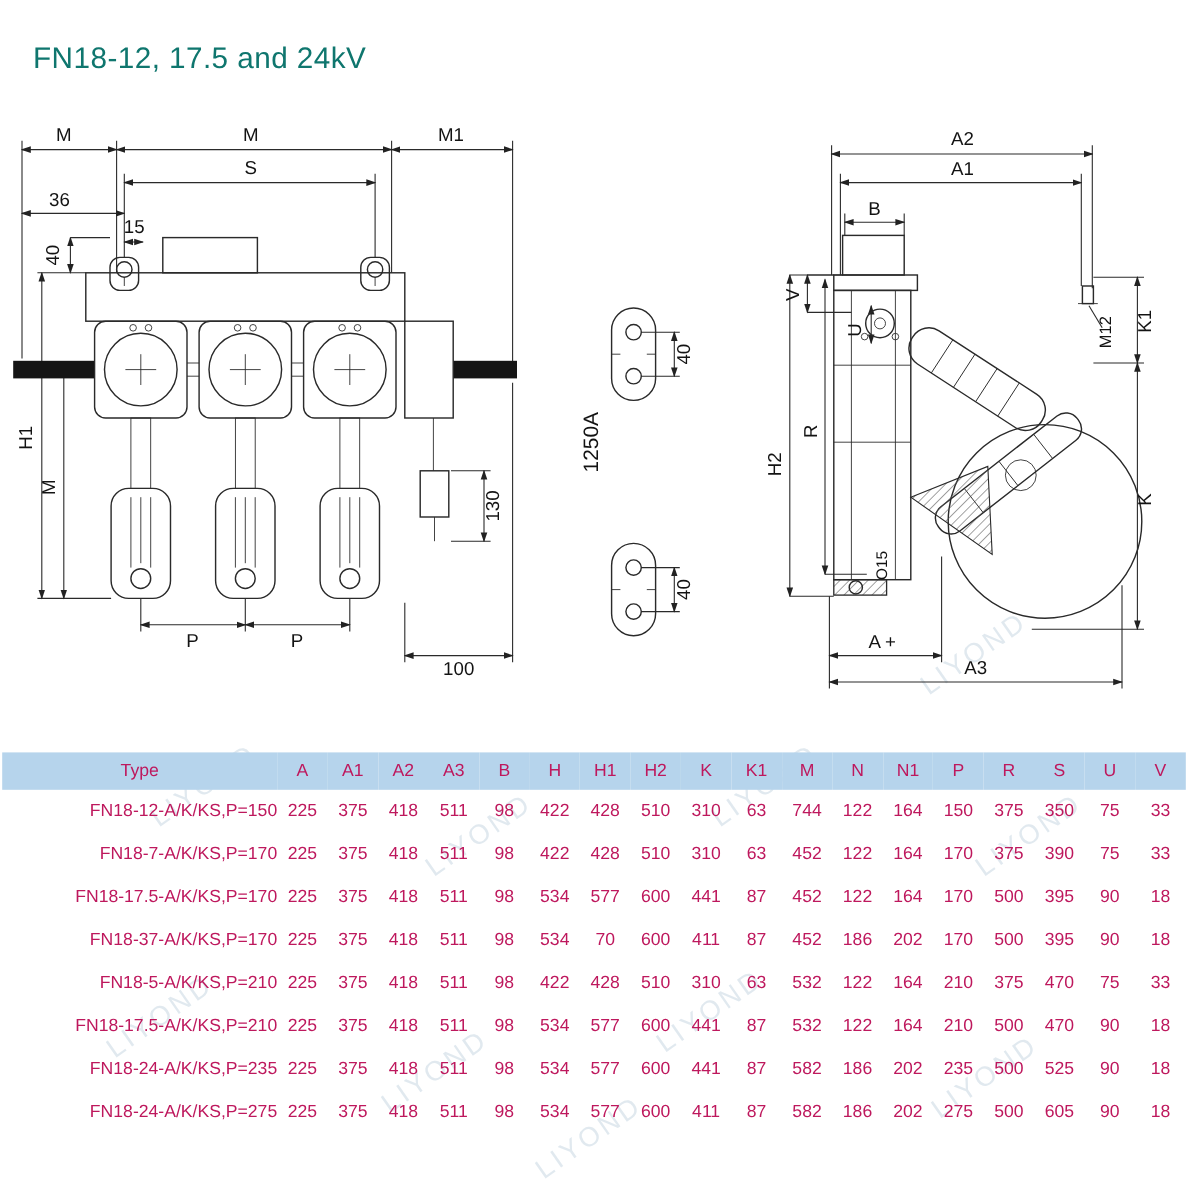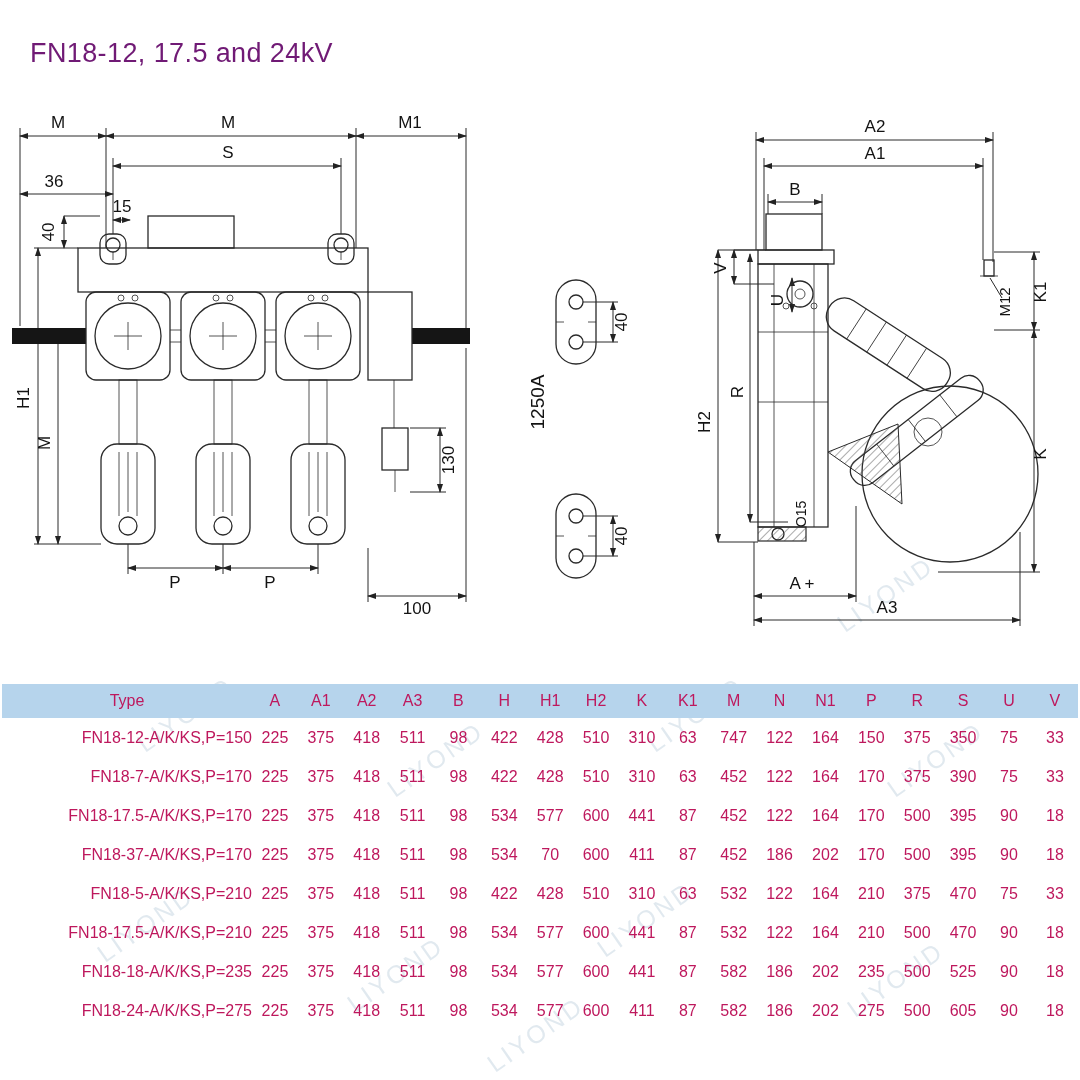--- a/index.html
+++ b/index.html
@@ -1,19 +1,19 @@
 <!DOCTYPE html>
 <html><head>
 <meta charset="utf-8">
 <style>
   html,body{margin:0;padding:0;background:#fff;}
   .page{position:relative;width:1080px;height:1080px;background:#ffffff;overflow:hidden;
         font-family:"Liberation Sans",sans-serif;color:#111;}
   .title{position:absolute;left:30px;top:38px;margin:0;font-size:27px;font-weight:400;
-         letter-spacing:0.4px;color:#701a75;}
+         letter-spacing:0.4px;color:#0f766e;}
   .sv{position:absolute;}
   svg text{font-family:"Liberation Sans",sans-serif;font-size:17px;fill:#131313;text-anchor:middle;}
   .ln{fill:none;stroke:#2a2a2a;stroke-width:1.3;}
   .thin{fill:none;stroke:#2a2a2a;stroke-width:0.8;}
   .dim{fill:none;stroke:#2a2a2a;stroke-width:1;}
   .blk{fill:#151515;stroke:none;}
   
   .spec-table{position:absolute;left:2px;top:684px;width:1076px;border-collapse:collapse;
               table-layout:fixed;font-size:16px;color:#be185d;}
   .spec-table th{background:#b6d4ec;font-weight:400;height:34px;text-align:center;padding:0;}
@@ -356,21 +356,21 @@
           <td>225</td>
           <td>375</td>
           <td>418</td>
           <td>511</td>
           <td>98</td>
           <td>422</td>
           <td>428</td>
           <td>510</td>
           <td>310</td>
           <td>63</td>
-          <td>747</td>
+          <td>744</td>
           <td>122</td>
           <td>164</td>
           <td>150</td>
           <td>375</td>
           <td>350</td>
           <td>75</td>
           <td>33</td>
         </tr>
         <tr>
           <td class="type-cell">FN18-7-A/K/KS,P=170</td>
@@ -471,21 +471,21 @@
           <td>532</td>
           <td>122</td>
           <td>164</td>
           <td>210</td>
           <td>500</td>
           <td>470</td>
           <td>90</td>
           <td>18</td>
         </tr>
         <tr>
-          <td class="type-cell">FN18-18-A/K/KS,P=235</td>
+          <td class="type-cell">FN18-24-A/K/KS,P=235</td>
           <td>225</td>
           <td>375</td>
           <td>418</td>
           <td>511</td>
           <td>98</td>
           <td>534</td>
           <td>577</td>
           <td>600</td>
           <td>441</td>
           <td>87</td>

